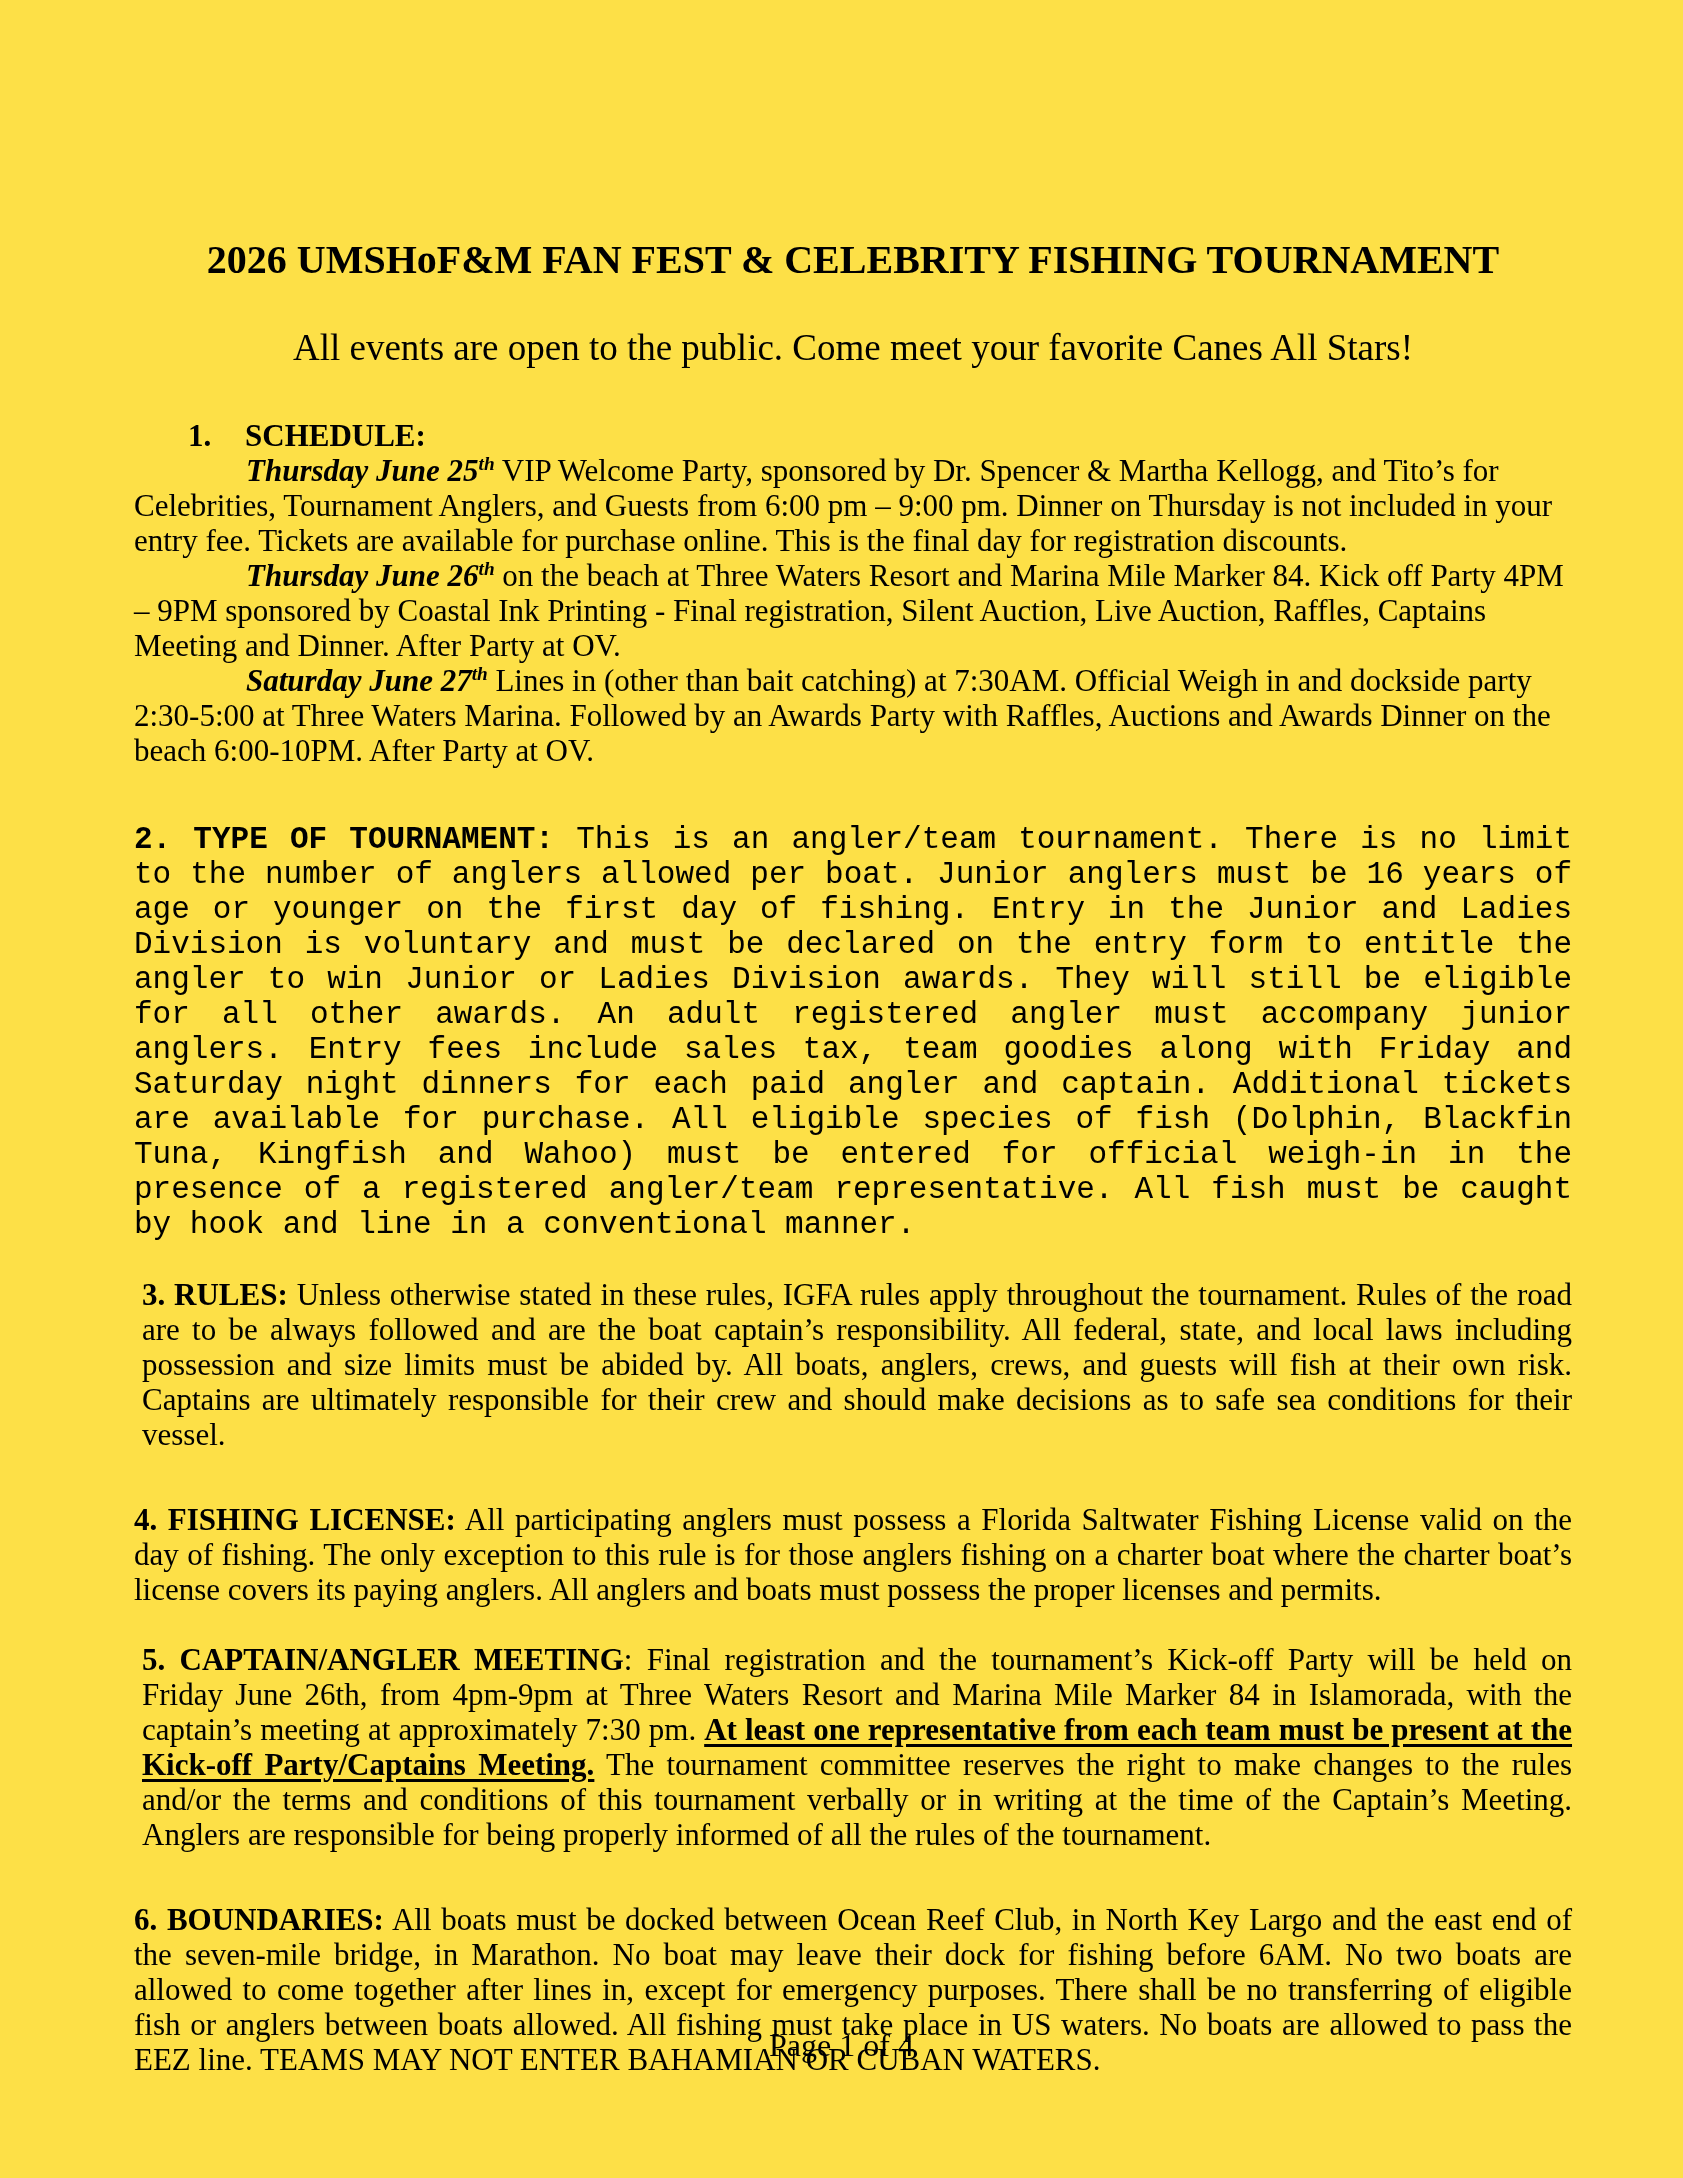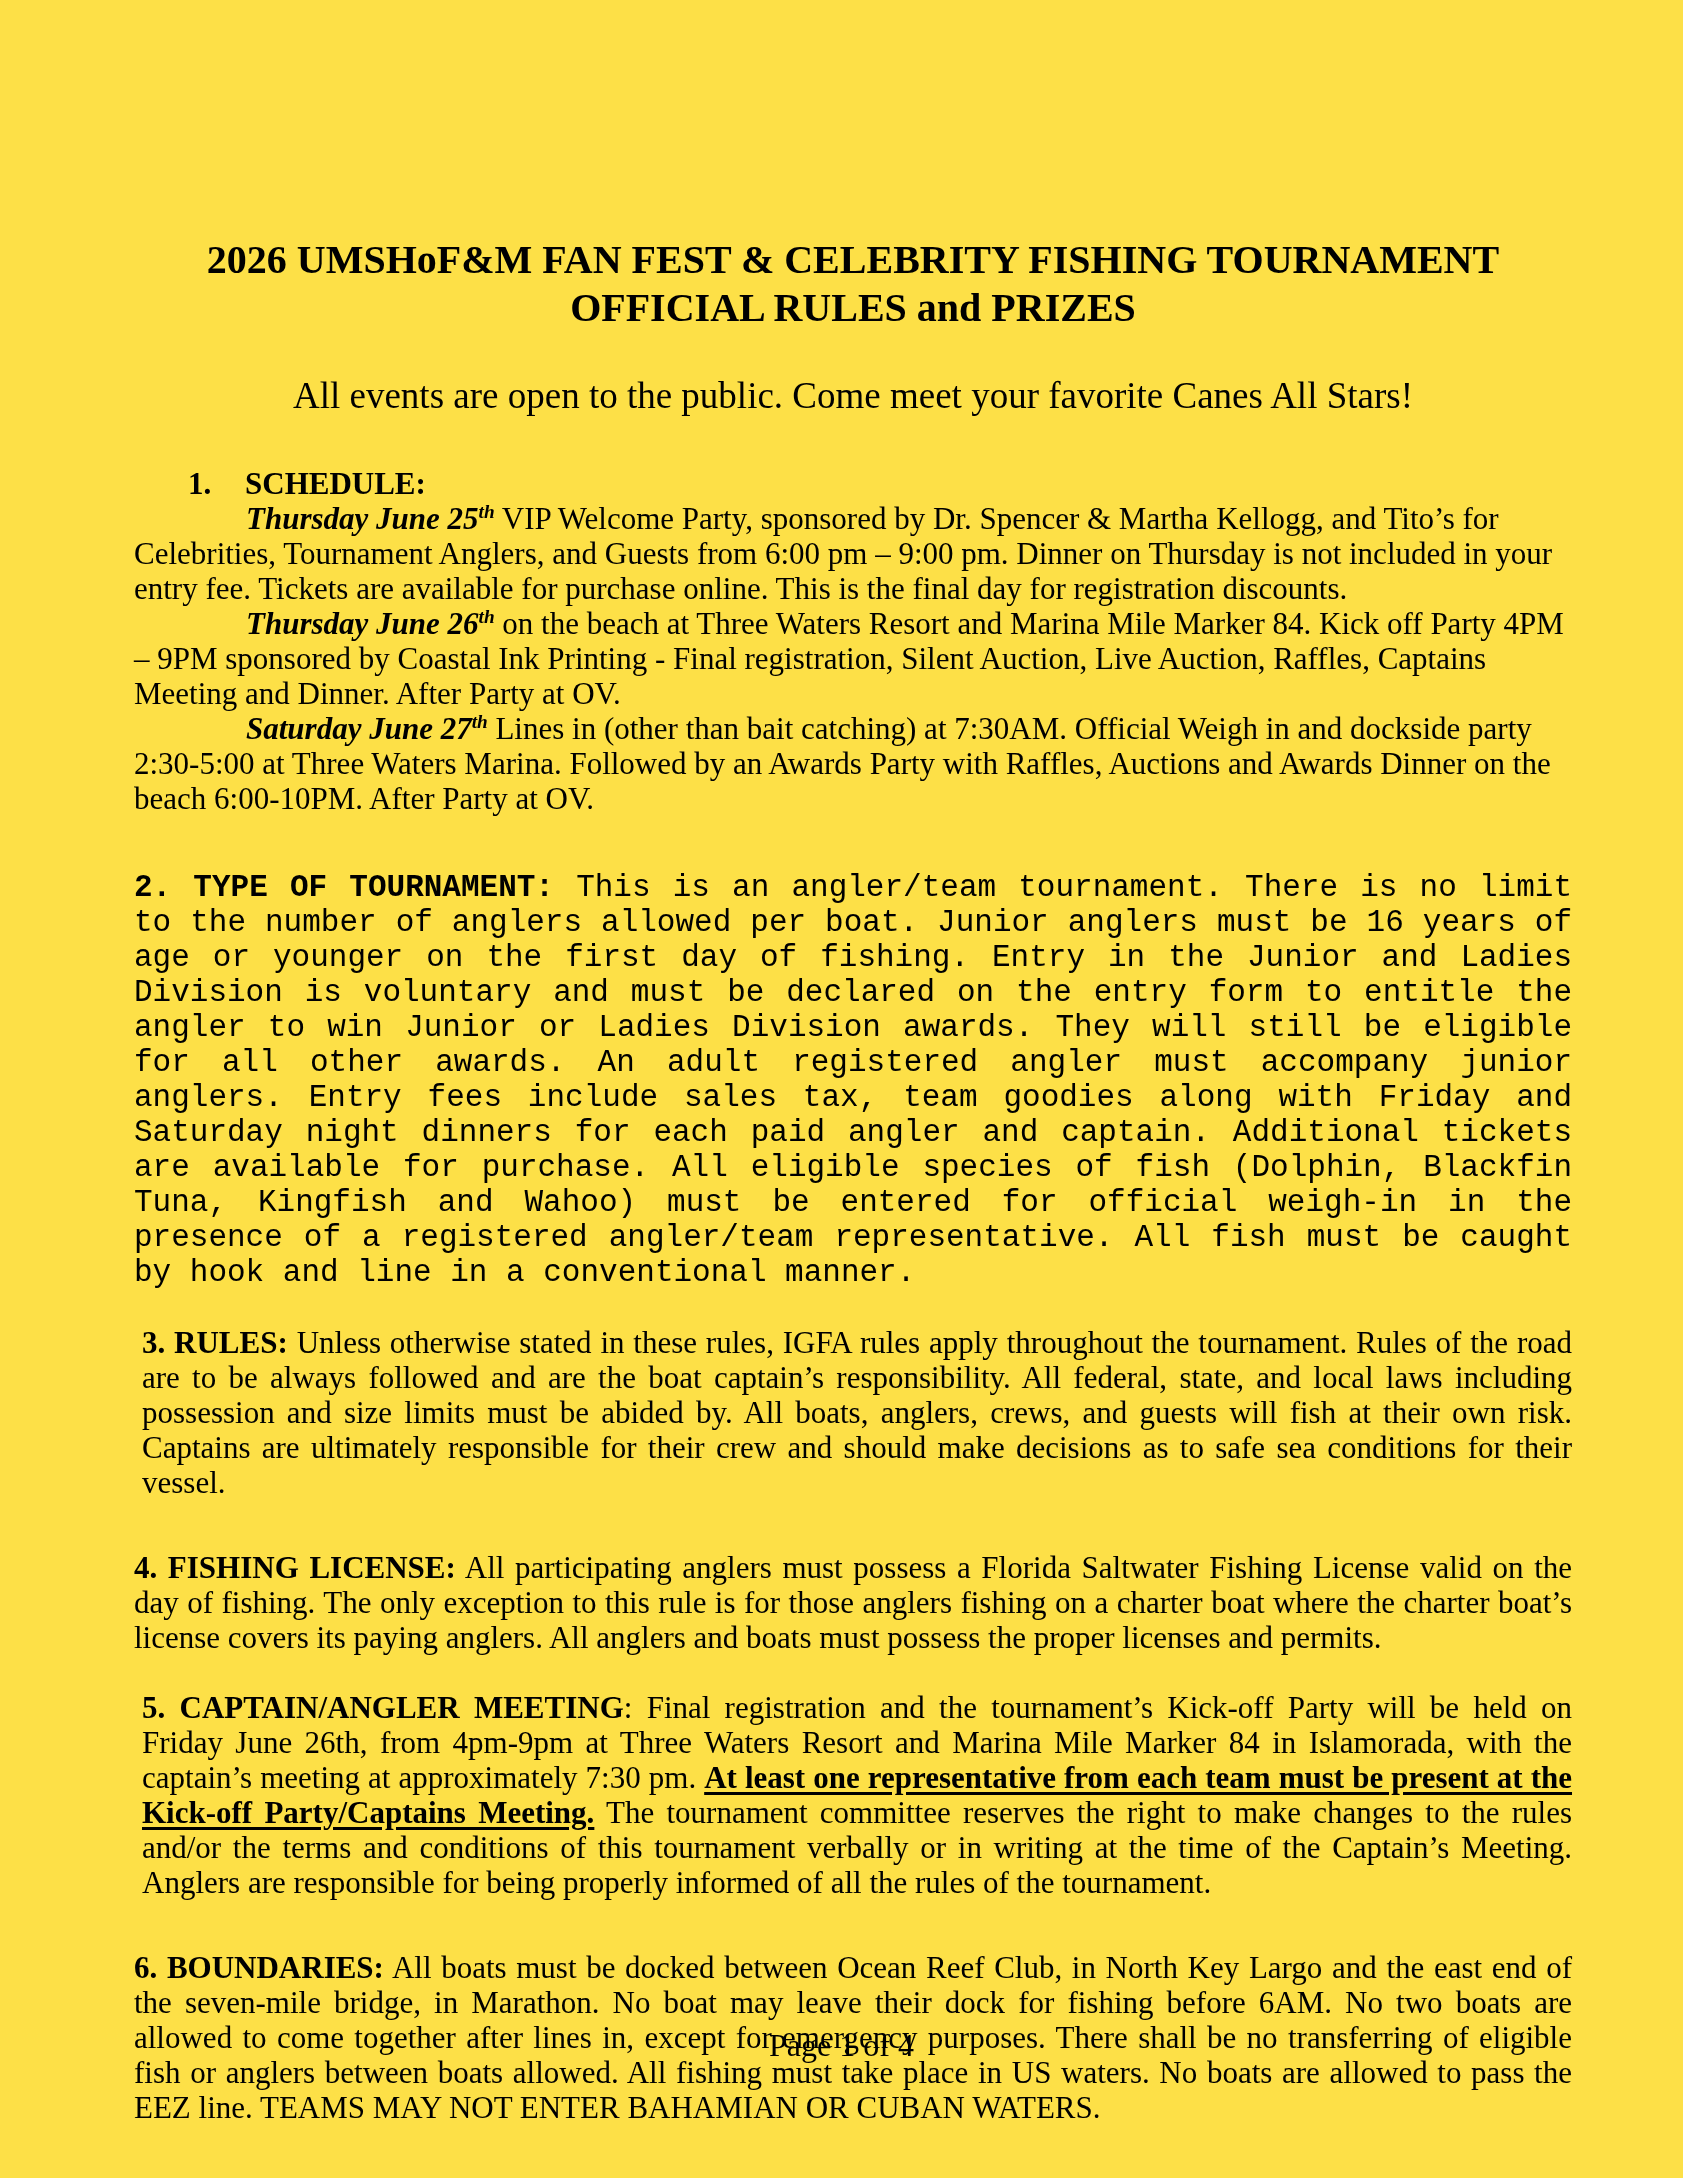--- a/index.html
+++ b/index.html
@@ -96,21 +96,20 @@
     line-height: 35px;
   }
 </style>
 </head>
 <body>
 
 <div class="page">
 
   <div class="title">
     <div>2026 UMSHoF&amp;M FAN FEST &amp; CELEBRITY FISHING TOURNAMENT</div>
-    <div>OFFICIAL RULES and PRIZES</div>
   </div>
 
   <div class="subtitle">All events are open to the public.  Come meet your favorite Canes All Stars!</div>
 
   <div class="schedule-heading">
     <span class="num">1.</span>
     <span class="label">SCHEDULE:</span>
   </div>
 
   <p class="sched"><span class="day">Thursday June 25</span><sup class="ordinal">th</sup><span> VIP Welcome Party, sponsored by Dr. Spencer &amp; Martha Kellogg, and Tito’s for Celebrities, Tournament Anglers, and Guests from 6:00 pm – 9:00 pm. Dinner on Thursday is not included in your entry fee.  Tickets are available for purchase online. This is the final day for registration discounts.</span></p>

